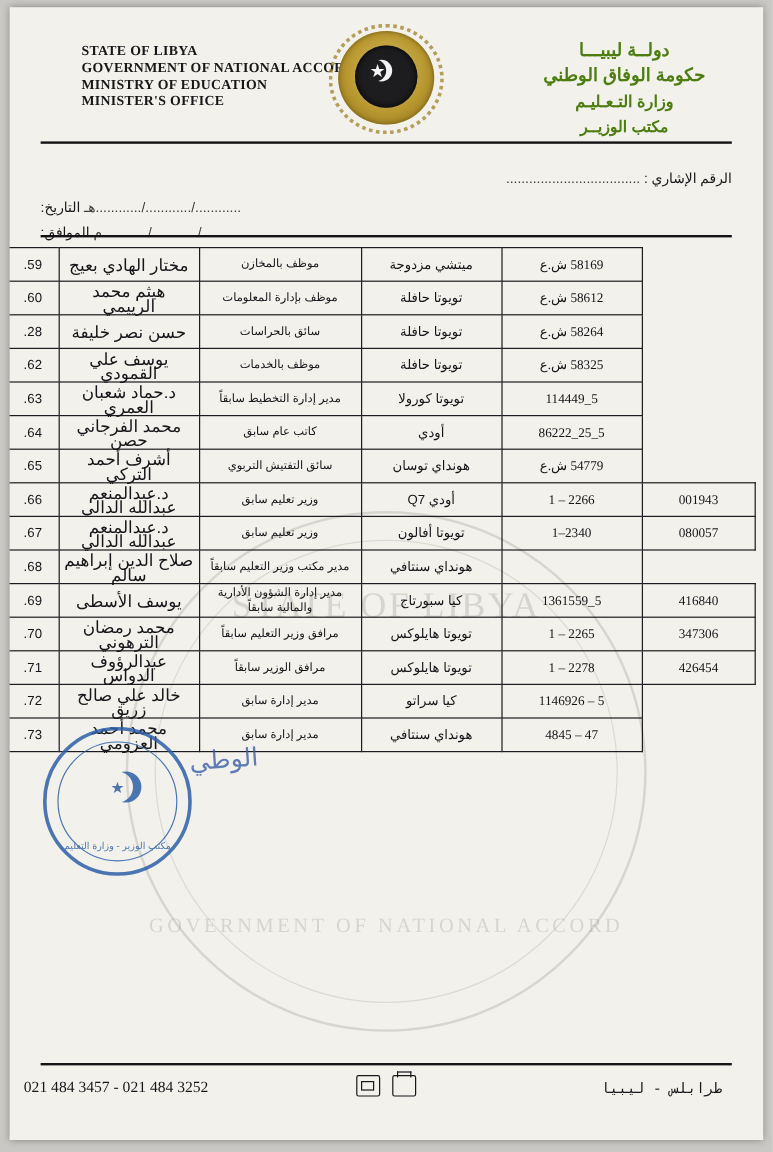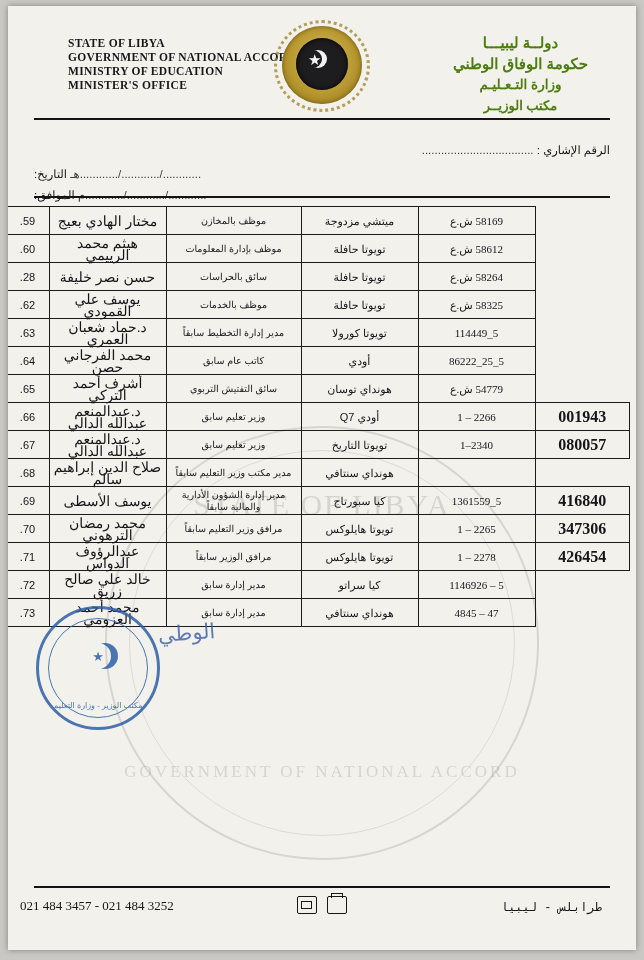--- a/index.html
+++ b/index.html
@@ -150,21 +150,21 @@
     padding:1px 4px;
     text-align:center;
     vertical-align:middle;
     line-height:12px;
   }
   td.c-no{width:34px;font-size:11px;}
   td.c-name{width:108px;font-size:14px;}
   td.c-job{width:126px;font-size:9.6px;}
   td.c-car{width:108px;font-size:11px;}
   td.c-plate{width:108px;font-size:11px;font-family:"Liberation Serif",serif;}
-  td.c-code{width:86px;font-size:16px;font-family:"Liberation Serif",serif;font-weight:bold;}
+  td.c-code{width:86px;font-size:11px;font-family:"Liberation Serif",serif;}
   td.blank{border:none;}
   td.c-code.blank{border:none;}
 
   
   .stamp{
     position:absolute;
     left:28px;top:600px;
     width:118px;height:118px;
     border:3px solid #2e5fa8;
     border-radius:50%;
@@ -351,21 +351,21 @@
             <td class="c-code">001943</td>
             <td class="c-plate">2266 – 1</td>
             <td class="c-car">أودي Q7</td>
             <td class="c-job">وزير تعليم سابق</td>
             <td class="c-name">د.عبدالمنعم عبدالله الدالي</td>
             <td class="c-no">66.</td>
           </tr>
           <tr>
             <td class="c-code">080057</td>
             <td class="c-plate">2340–1</td>
-            <td class="c-car">تويوتا التاريخ</td>
+            <td class="c-car">تويوتا أفالون</td>
             <td class="c-job">وزير تعليم سابق</td>
             <td class="c-name">د.عبدالمنعم عبدالله الدالي</td>
             <td class="c-no">67.</td>
           </tr>
           <tr>
             <td class="c-code blank"></td>
             <td class="c-plate "></td>
             <td class="c-car">هونداي سنتافي</td>
             <td class="c-job">مدير مكتب وزير التعليم سابقاً</td>
             <td class="c-name">صلاح الدين إبراهيم سالم</td>

